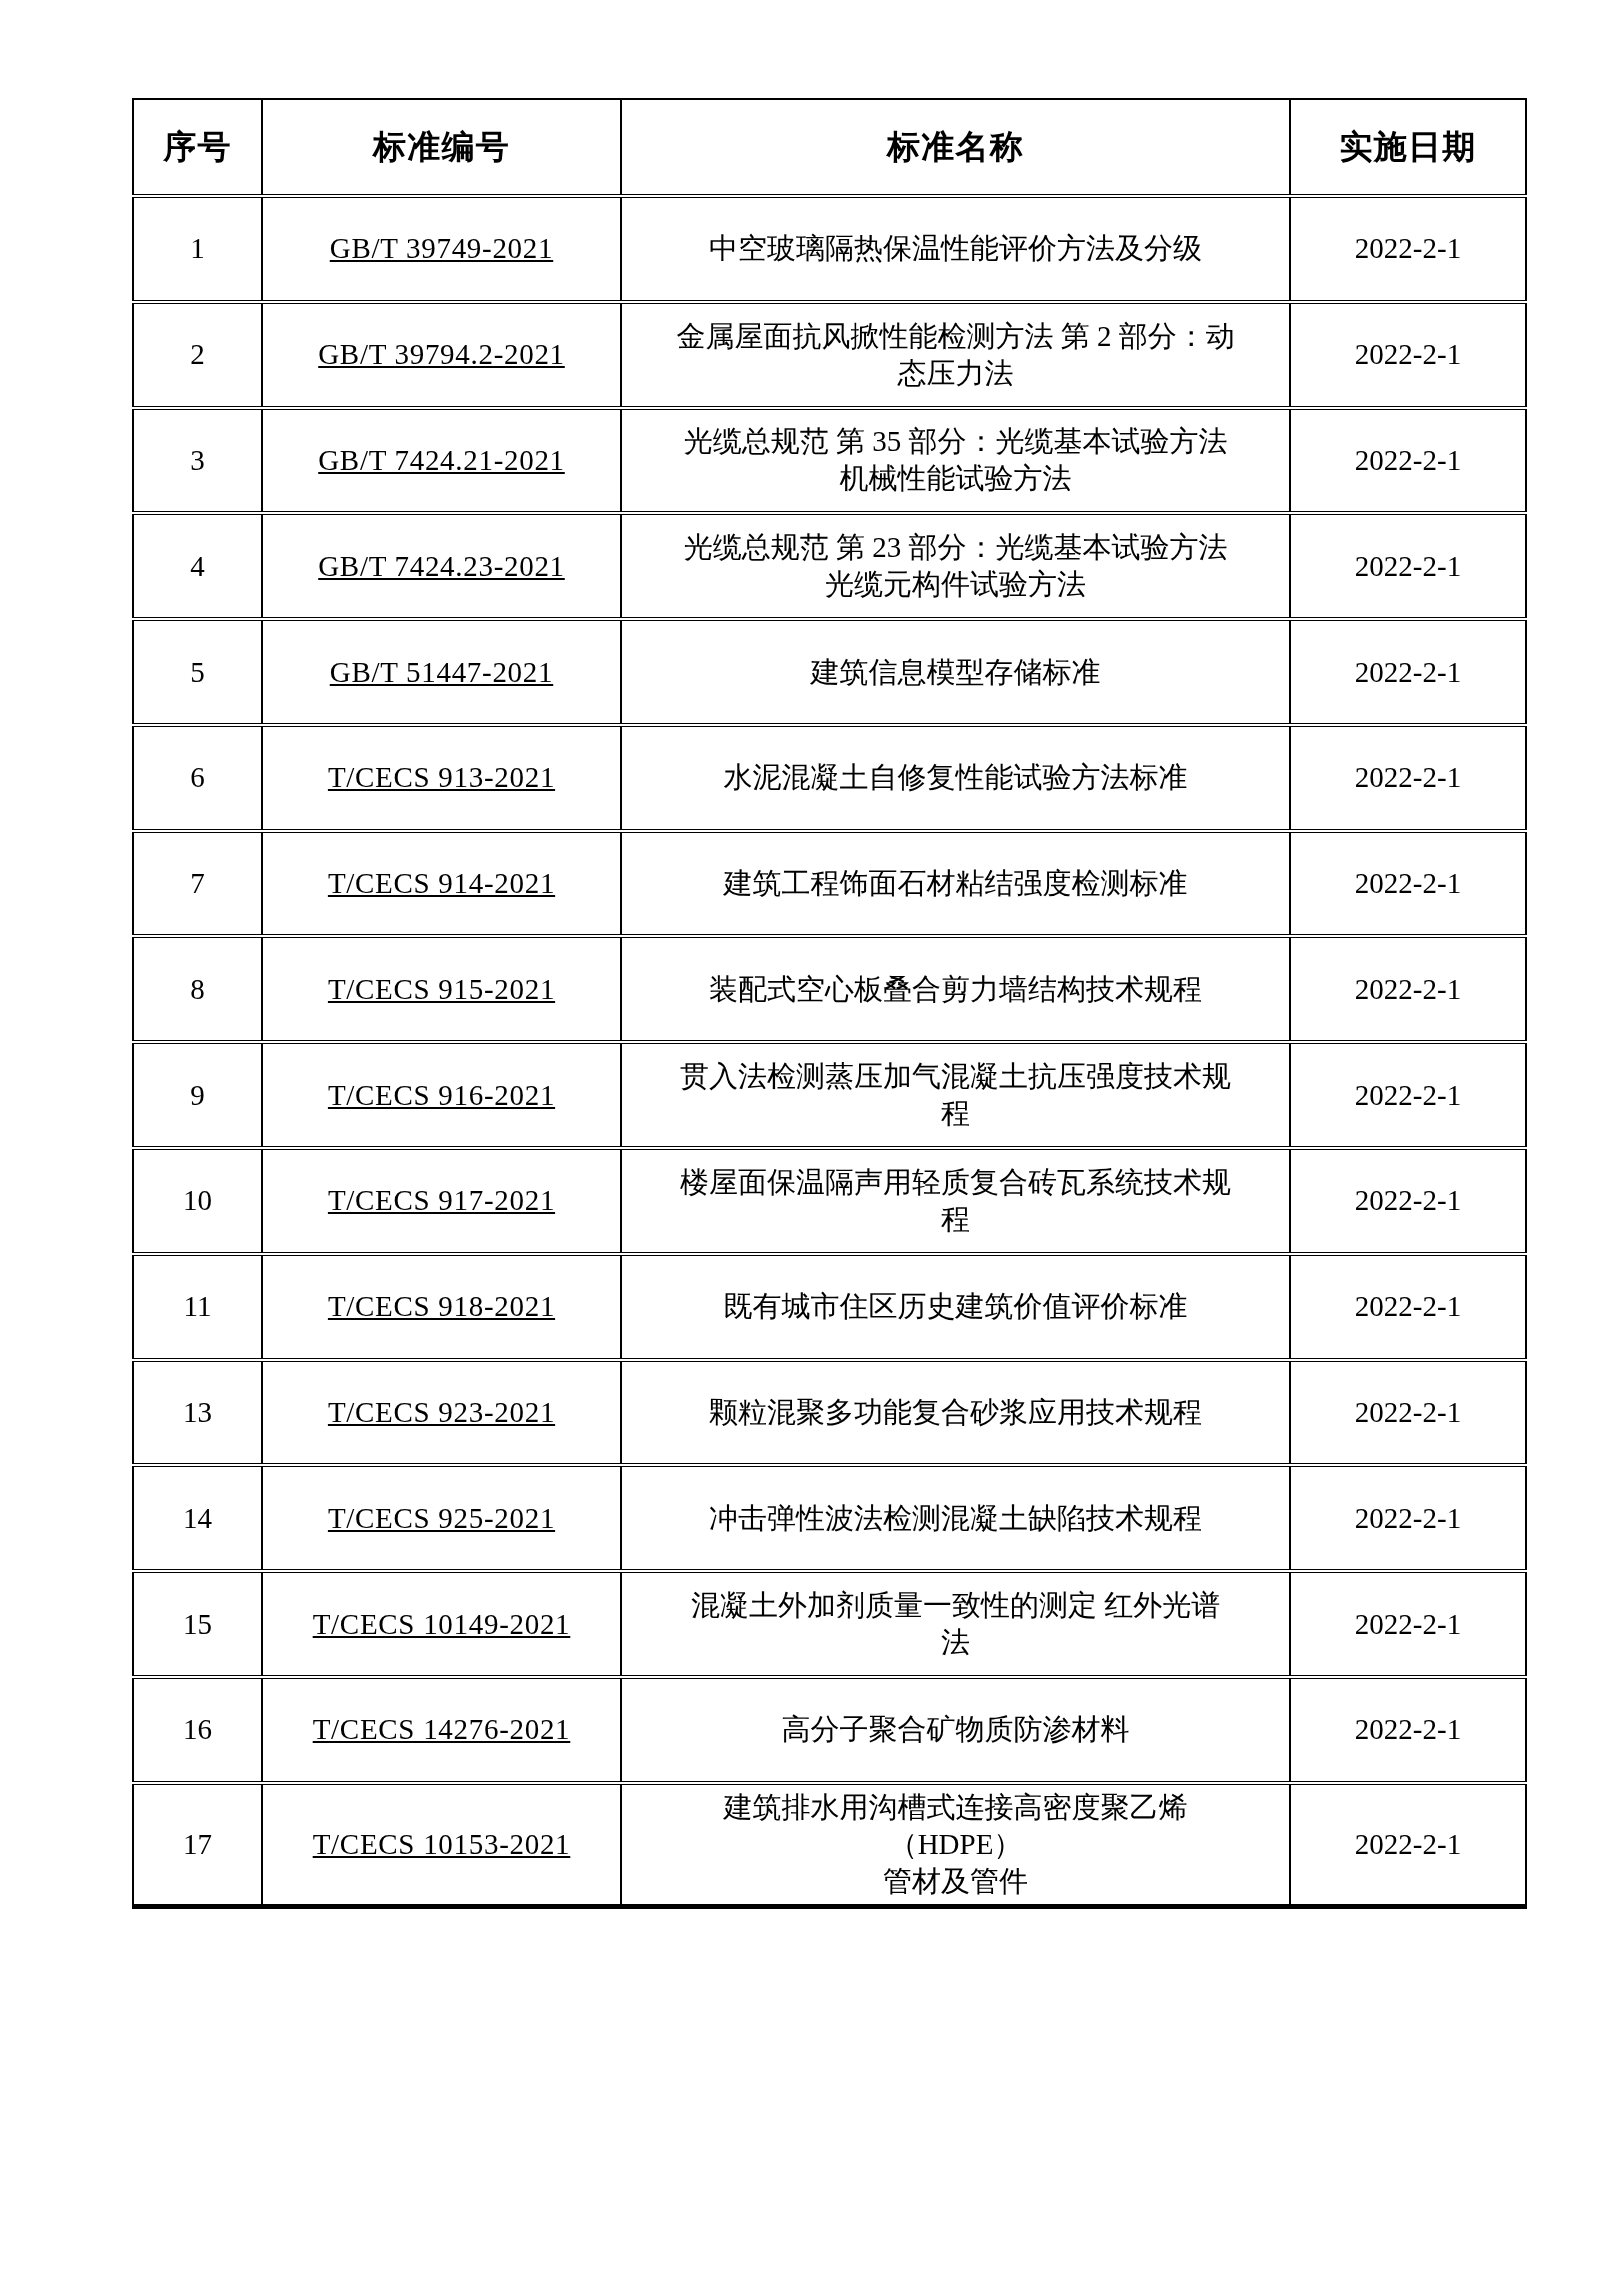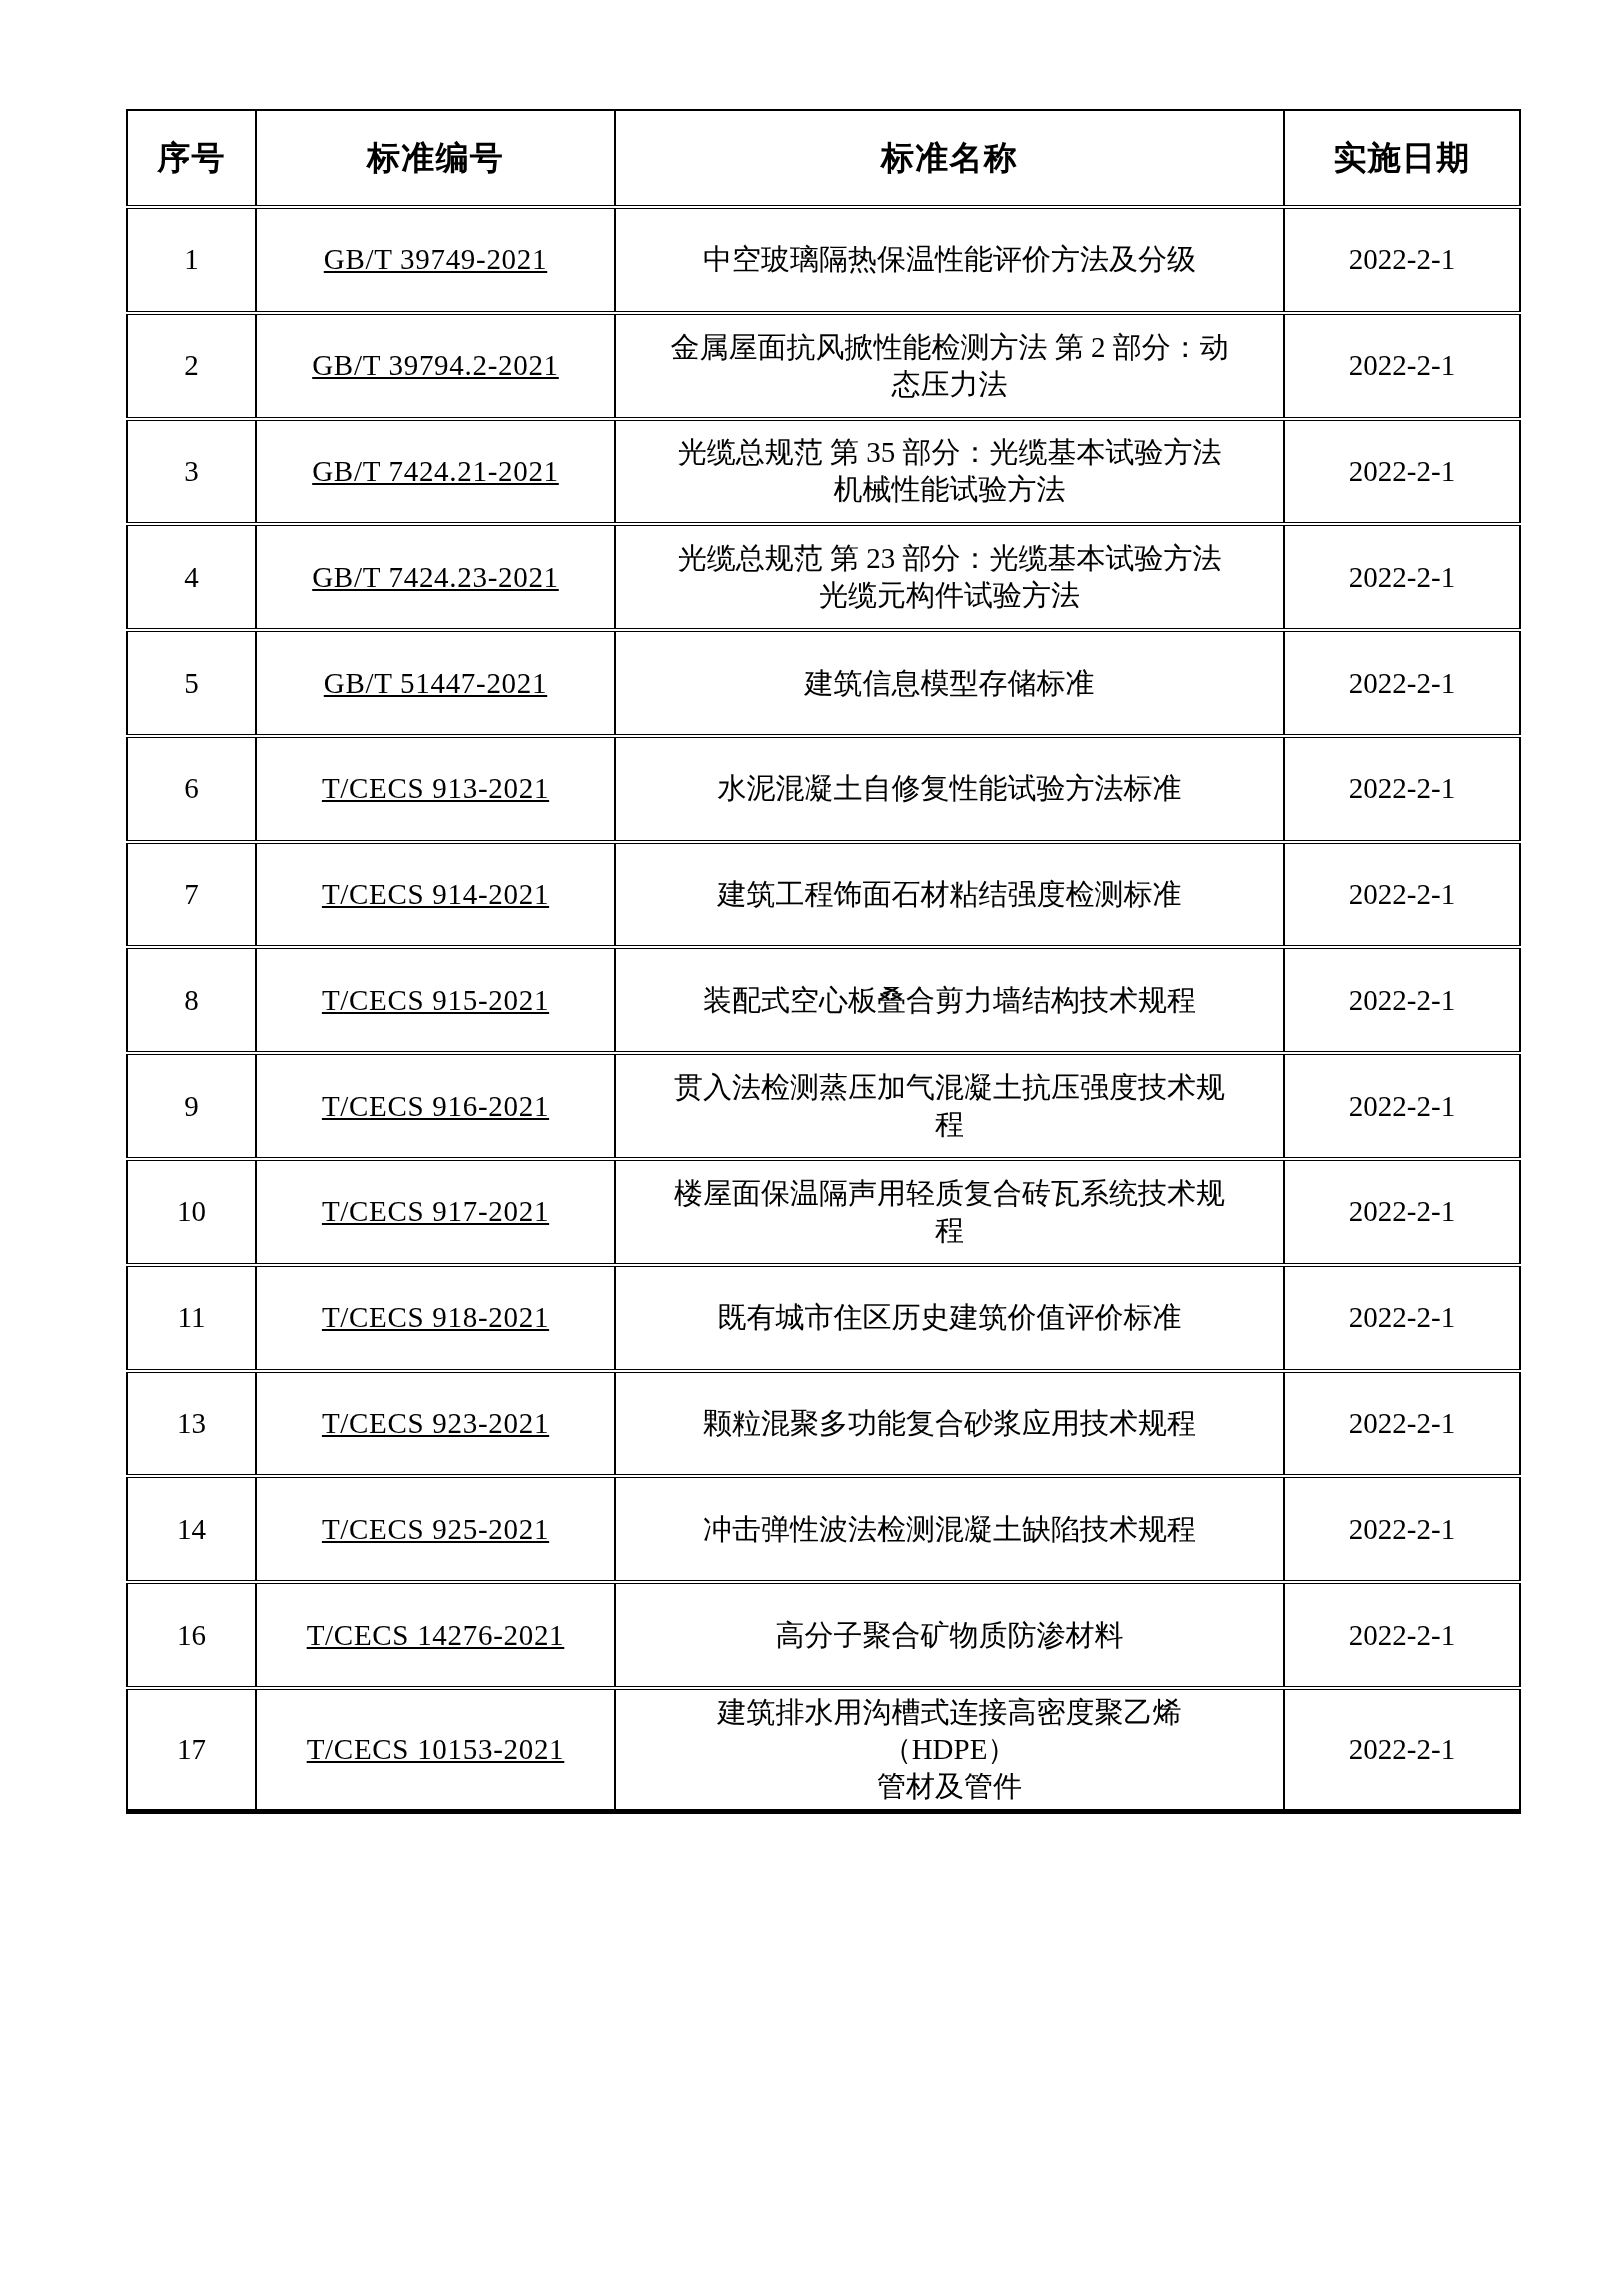--- a/index.html
+++ b/index.html
@@ -10,27 +10,26 @@
   .page {
     position: relative;
     width: 1623px;
     height: 2295px;
     background: #ffffff;
     font-family: "Liberation Serif", "DejaVu Serif", serif;
     color: #000000;
   }
   table.standards {
     position: absolute;
-    left: 126px;
+    left: 132px;
     top: 98px;
     width: 1394px;
     border-collapse: collapse;
     table-layout: fixed;
     border: 2.6px solid #000000;
-    margin-top: 11px;
   }
   col.c-no   { width: 129px; }
   col.c-code { width: 359px; }
   col.c-name { width: 669px; }
   col.c-date { width: 236px; }
 
   th, td {
     border-left: 2px solid #000000;
     border-right: 2px solid #000000;
     text-align: center;
@@ -169,20 +168,27 @@
     <td class="cell-name">颗粒混聚多功能复合砂浆应用技术规程</td>
     <td class="cell-date">2022-2-1</td>
   </tr>
         <tr>
     <td class="cell-no">14</td>
     <td class="cell-code">T/CECS 925-2021</td>
     <td class="cell-name">冲击弹性波法检测混凝土缺陷技术规程</td>
     <td class="cell-date">2022-2-1</td>
   </tr>
         <tr>
+    <td class="cell-no">15</td>
+    <td class="cell-code">T/CECS 10149-2021</td>
+    <td class="cell-name">混凝土外加剂质量一致性的测定 红外光谱
+法</td>
+    <td class="cell-date">2022-2-1</td>
+  </tr>
+        <tr>
     <td class="cell-no">16</td>
     <td class="cell-code">T/CECS 14276-2021</td>
     <td class="cell-name">高分子聚合矿物质防渗材料</td>
     <td class="cell-date">2022-2-1</td>
   </tr>
         <tr>
     <td class="cell-no">17</td>
     <td class="cell-code">T/CECS 10153-2021</td>
     <td class="cell-name">建筑排水用沟槽式连接高密度聚乙烯（HDPE）
 管材及管件</td>

